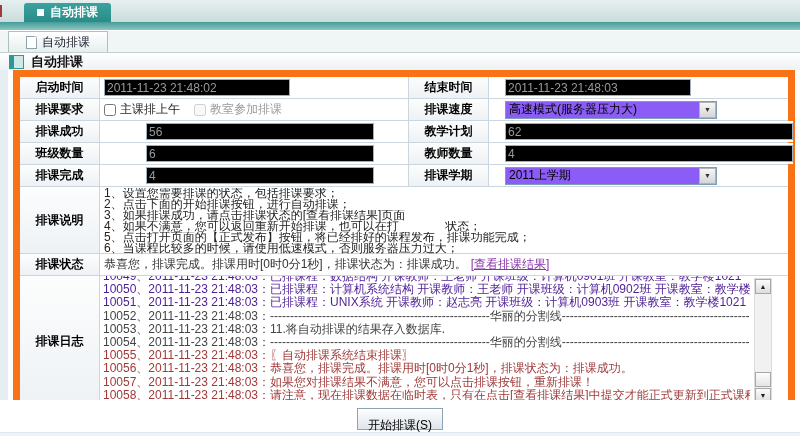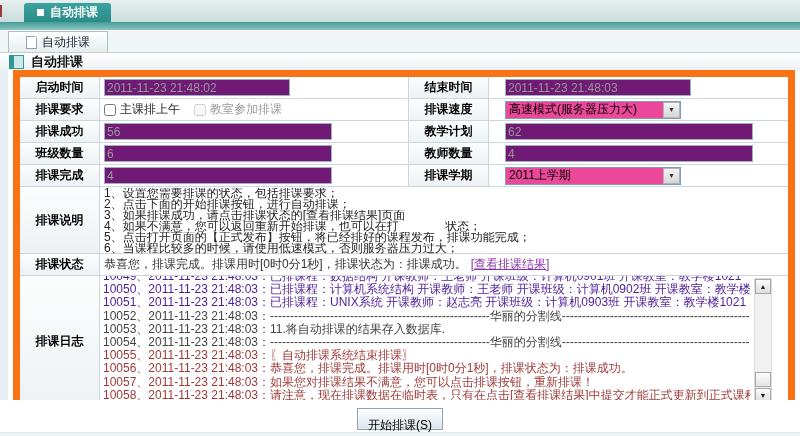--- a/index.html
+++ b/index.html
@@ -42,26 +42,26 @@
   .row:last-child{border-bottom:none;}
   .h22{height:22px;}
   .lbl{width:80px;flex:0 0 80px;display:flex;align-items:center;justify-content:center;
     font-weight:bold;color:#000;background:linear-gradient(#fcfdfd,#eef2f5);
     border-right:1px solid #ccd6de;box-sizing:border-box;}
   .fld{display:flex;align-items:center;background:#fff;padding-left:4px;box-sizing:border-box;}
   .fldL{flex:0 0 309px;border-right:1px solid #ccd6de;}
   .fldR{flex:1 1 auto;margin-left:12px;}
   .span-fld{flex:1 1 auto;background:#fff;box-sizing:border-box;position:relative;}
   input.txt{height:17px;border:1px solid #9fb1c1;font-size:12px;color:#999;
-    padding:0 2px;background:#701a75;font-family:inherit;box-sizing:border-box;}
-  .w185{width:186px;} .w228{width:228px;} .w266{width:248px;}
+    padding:0 2px;background:#000000;font-family:inherit;box-sizing:border-box;}
+  .w185{width:186px;} .w228{width:228px;margin-left:42px;} .w266{width:288px;}
   .chk{display:flex;align-items:center;gap:4px;margin-right:14px;}
   .chk input{width:12px;height:12px;margin:0;}
   .chk-dis{color:#9a9a9a;}
-  .sel{width:176px;height:18px;border:1px solid #7f9db9;background:#ec4899;position:relative;
+  .sel{width:212px;height:18px;border:1px solid #7f9db9;background:#8b5cf6;position:relative;
     display:flex;align-items:center;padding-left:3px;color:#000;box-sizing:border-box;}
   .sel .arrow-btn{position:absolute;right:0;top:0;bottom:0;width:17px;
     background:linear-gradient(#f6f6f6,#d6d6d6);border:1px solid #b3b3b3;box-sizing:border-box;
     display:flex;align-items:center;justify-content:center;font-size:7px;color:#333;}
   
   .inst-box{padding:1px 0 0 4px;}
   .inst-line{line-height:11px;font-size:12px;color:#222;white-space:pre;overflow:hidden;}
   
   .status-wrap{white-space:nowrap;overflow:hidden;}
   .status-text{color:#333;}

